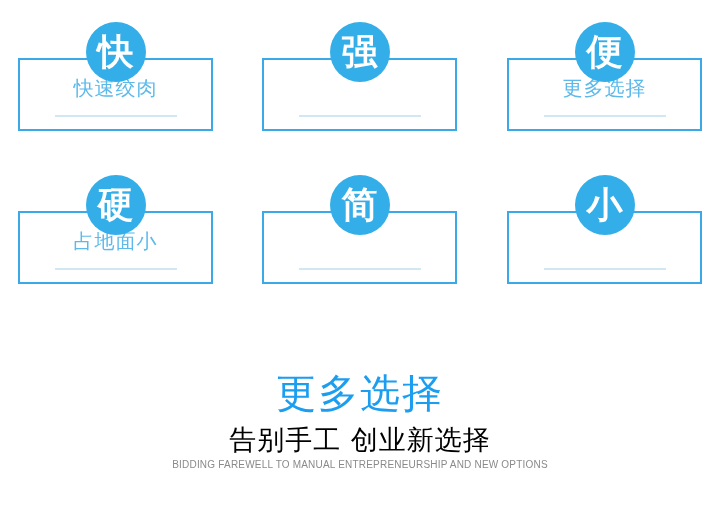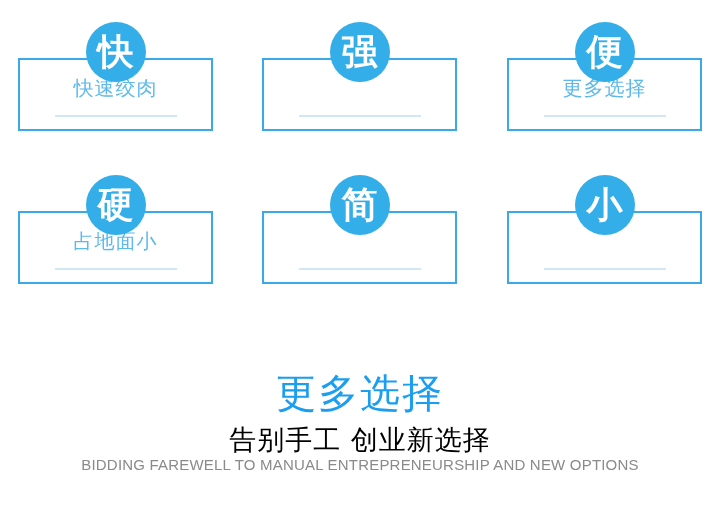--- a/index.html
+++ b/index.html
@@ -116,21 +116,21 @@
     color: #000000;
     font-size: 27px;
     line-height: 32px;
     margin-top: 8px;
     letter-spacing: 1px;
     font-family: "DejaVu Sans", "Liberation Sans", sans-serif;
   }
 
   .tagline-en {
     color: #8a8a8a;
-    font-size: 15px;
+    font-size: 10px;
     line-height: 14px;
     margin-top: 2px;
     letter-spacing: 0.2px;
     font-family: "Liberation Sans", "DejaVu Sans", sans-serif;
   }
 </style>
 </head>
 <body>
 
 <div id="stage">

